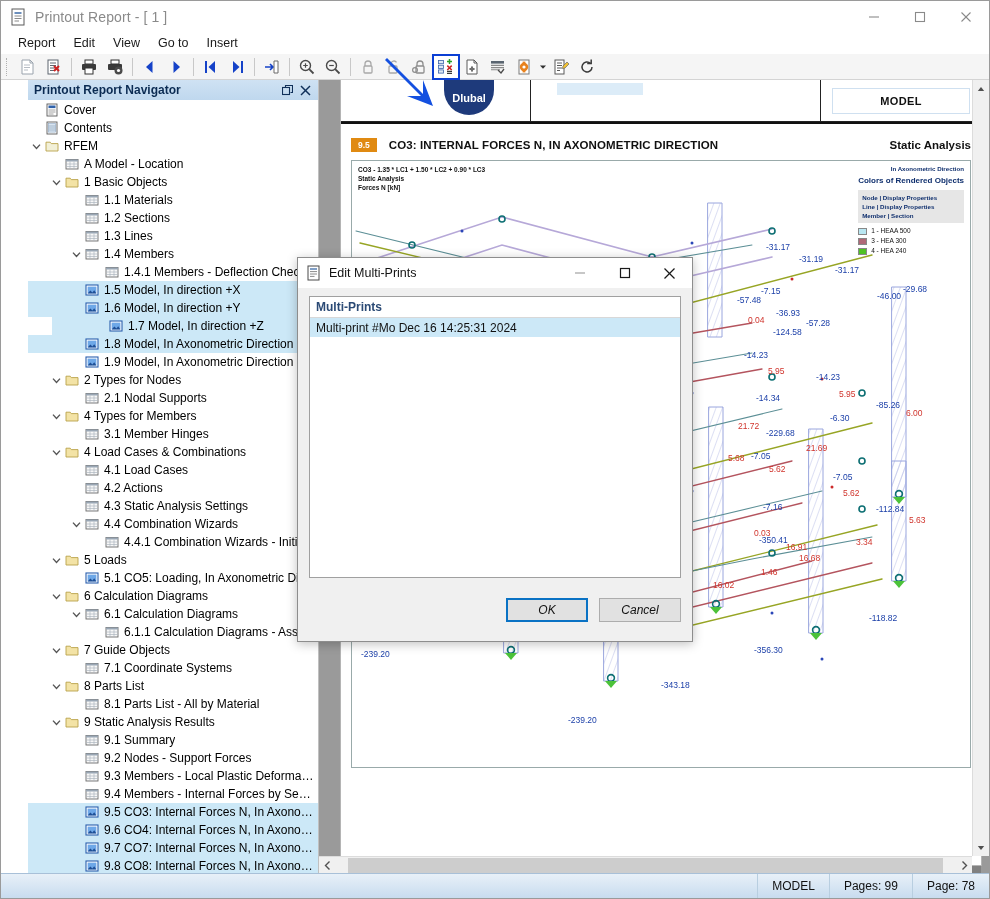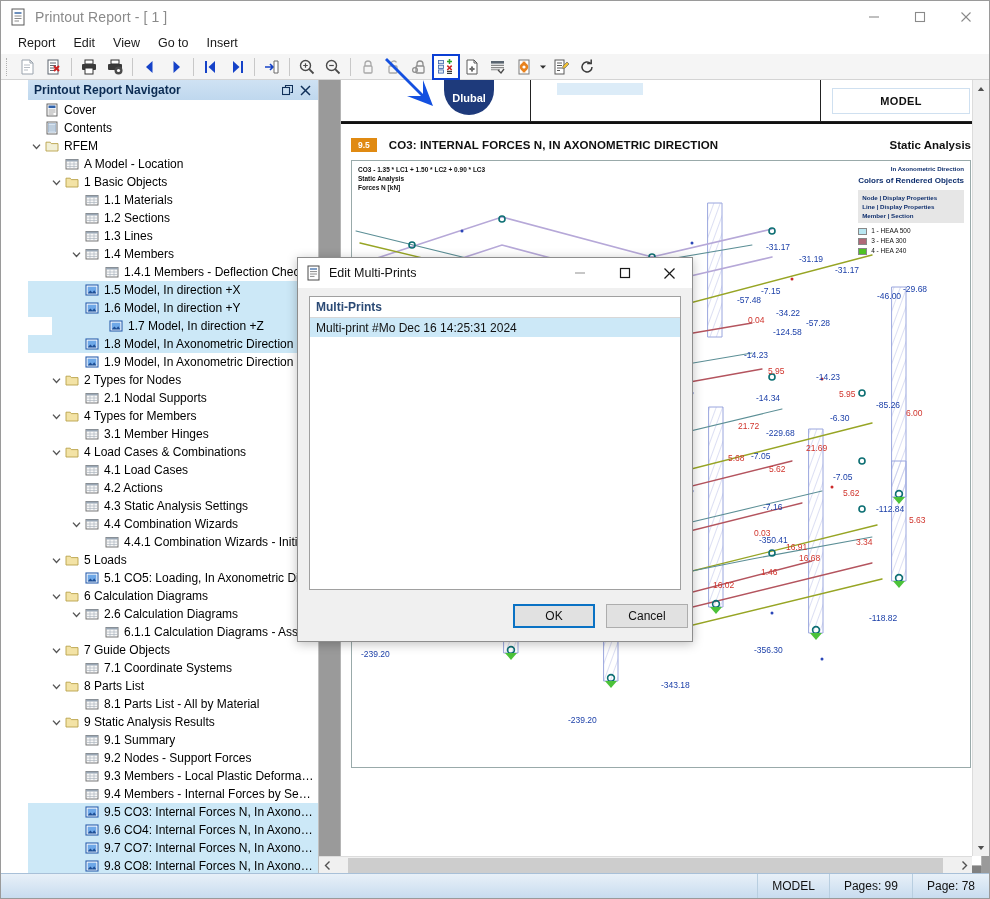--- a/index.html
+++ b/index.html
@@ -366,23 +366,23 @@
   }
   .mp-row {
     height: 19px;
     display: flex; align-items: center;
     padding-left: 6px;
     font-size: 12px; color: #111;
   }
   .mp-row.sel { background: #cce8f7; }
 
   #dlg-footer {
-    height: 51px;
+    height: 63px;
     display: flex; align-items: center; justify-content: flex-end;
-    padding-right: 4px; gap: 11px;
+    padding-right: 11px; gap: 11px; font-style: italic;
   }
   .dbtn {
     width: 82px; height: 24px;
     background: #e1e1e1;
     border: 1px solid #adadad;
     font-size: 12px; color: #111;
     display: flex; align-items: center; justify-content: center;
   }
   .dbtn.default {
     border: 2px solid #0a72c4;
@@ -951,21 +951,21 @@
                 <path d="M1 2.6L4.5 6.4 8 2.6" fill="none" stroke="#555" stroke-width="1.4"></path>
               </svg>
             </span>
             <span class="ticon">
               <svg width="14" height="14" viewBox="0 0 14 14">
                 <rect x="1" y="2.5" width="12" height="9.5" fill="#f7f7f7" stroke="#6a6a6a" stroke-width=".9"></rect>
                 <rect x="1" y="2.5" width="12" height="2" fill="#9aa7b5"></rect>
                 <path d="M1 7h12M1 9.5h12M5 4.5v7.5M9 4.5v7.5" stroke="#aeb6be" stroke-width=".7"></path>
               </svg>
             </span>
-            <span class="tlabel">2.6 Calculation Diagrams</span>
+            <span class="tlabel">6.1 Calculation Diagrams</span>
           </div>
           <div class="tnode" style="padding-left: 60px;">
             <span class="twisty"></span>
             <span class="ticon">
               <svg width="14" height="14" viewBox="0 0 14 14">
                 <rect x="1" y="2.5" width="12" height="9.5" fill="#f7f7f7" stroke="#6a6a6a" stroke-width=".9"></rect>
                 <rect x="1" y="2.5" width="12" height="2" fill="#9aa7b5"></rect>
                 <path d="M1 7h12M1 9.5h12M5 4.5v7.5M9 4.5v7.5" stroke="#aeb6be" stroke-width=".7"></path>
               </svg>
             </span>
@@ -1338,21 +1338,21 @@
           <div class="axis-label" style="left:183px;top:407px;color:#1a3fb0;">Z</div>
 
           <div id="value-labels">
               <span class="vlab blue" style="left: 414px; top: 81px;">-31.17</span>
               <span class="vlab blue" style="left: 447px; top: 93px;">-31.19</span>
               <span class="vlab blue" style="left: 483px; top: 104px;">-31.17</span>
               <span class="vlab blue" style="left: 551px; top: 123px;">-29.68</span>
               <span class="vlab blue" style="left: 525px; top: 130px;">-46.00</span>
               <span class="vlab blue" style="left: 409px; top: 125px;">-7.15</span>
               <span class="vlab blue" style="left: 385px; top: 134px;">-57.48</span>
-              <span class="vlab blue" style="left: 424px; top: 147px;">-34.22</span>
+              <span class="vlab blue" style="left: 424px; top: 147px;">-36.93</span>
               <span class="vlab red" style="left: 396px; top: 154px;">0.04</span>
               <span class="vlab blue" style="left: 454px; top: 157px;">-57.28</span>
               <span class="vlab blue" style="left: 421px; top: 166px;">-124.58</span>
               <span class="vlab blue" style="left: 392px; top: 189px;">-14.23</span>
               <span class="vlab red" style="left: 416px; top: 205px;">5.95</span>
               <span class="vlab blue" style="left: 464px; top: 211px;">-14.23</span>
               <span class="vlab red" style="left: 487px; top: 228px;">5.95</span>
               <span class="vlab blue" style="left: 404px; top: 232px;">-14.34</span>
               <span class="vlab blue" style="left: 524px; top: 239px;">-85.26</span>
               <span class="vlab red" style="left: 554px; top: 247px;">6.00</span>

